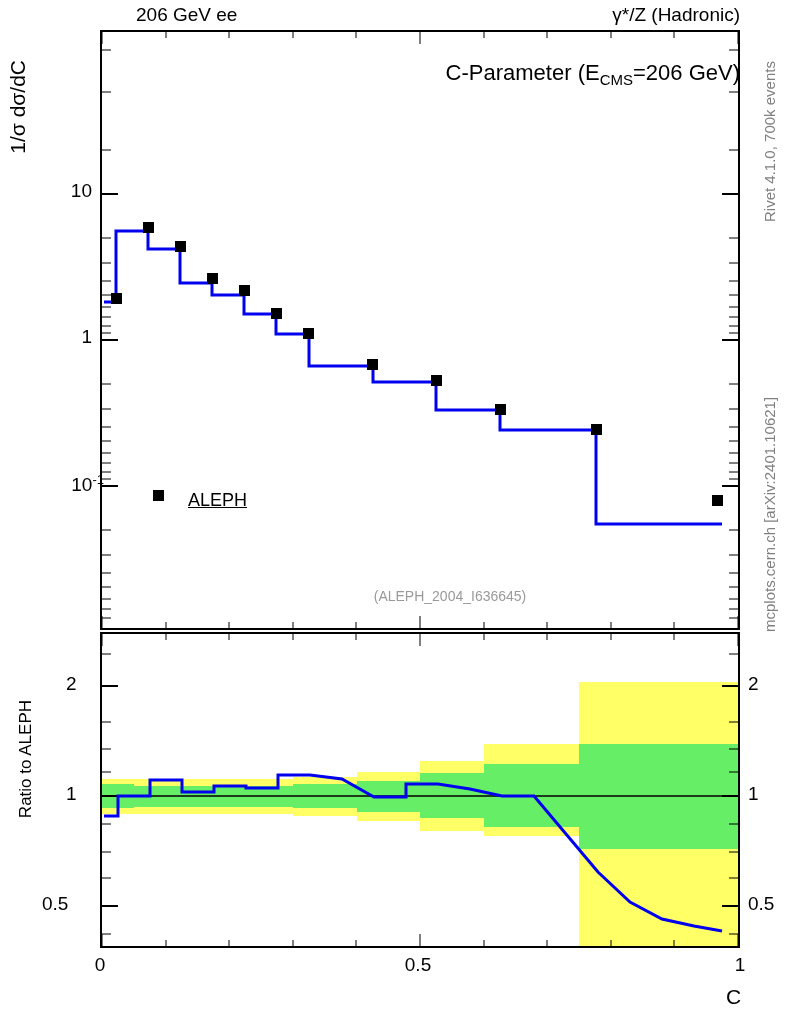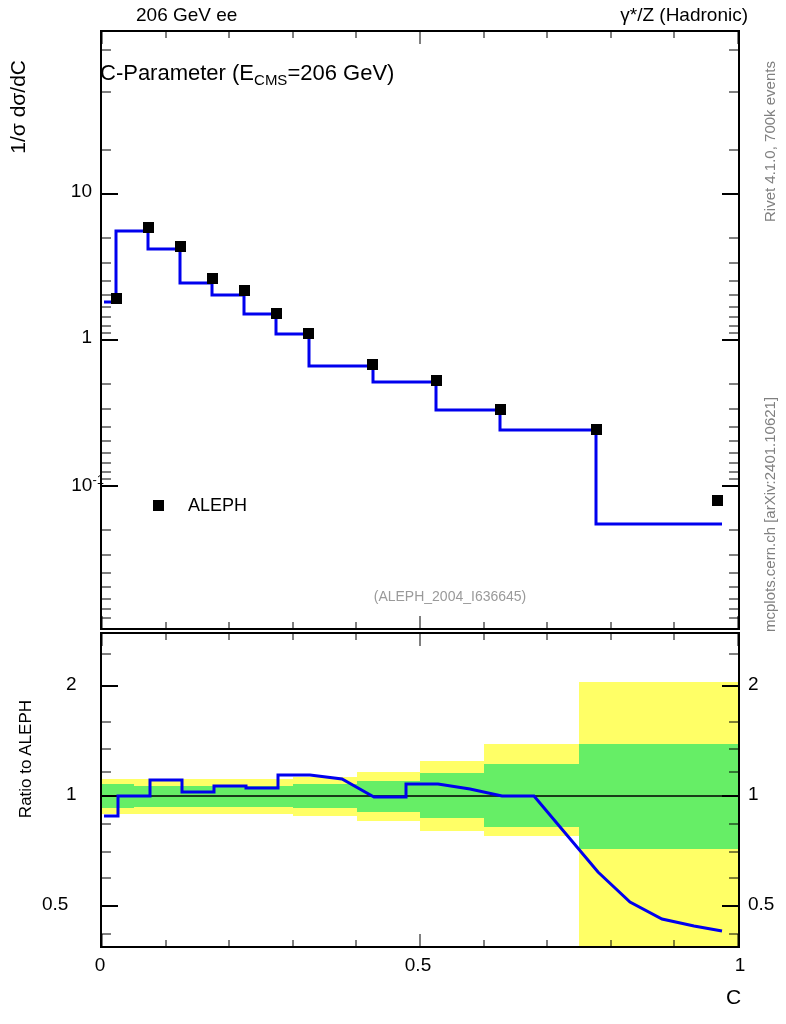--- a/index.html
+++ b/index.html
@@ -24,21 +24,21 @@
   .abs { position: absolute; }
 
   
   #header-left {
     left: 104px;
     top: 4px;
     font-size: 19px;
     margin-left: 32px;
   }
   #header-right {
-    right: 38px;
+    right: 46px;
     top: 4px;
     font-size: 19px;
   }
 
   
   .vcap {
     position: absolute;
     transform-origin: 0 0;
     transform: rotate(-90deg);
     white-space: nowrap;
@@ -102,34 +102,35 @@
     left: 726px;
     top: 985px;
     font-size: 21px;
   }
 
   #plot-title {
     position: absolute;
     left: 100px;
     top: 60px;
     width: 640px;
-    text-align: left;
+    text-align: right;
     font-size: 22px;
   }
 
   #legend {
     position: absolute;
     left: 128px;
     top: 490px;
     font-size: 18px;
   }
   .legend-row {
     display: flex;
-    align-items: center;
+    align-items: flex-start;
     height: 30px;
+    text-decoration: underline;
   }
   .legend-marker {
     width: 60px;
     display: flex;
     align-items: center;
     justify-content: center;
   }
   .lm-square {
     width: 11px; height: 11px;
     background: #000;

